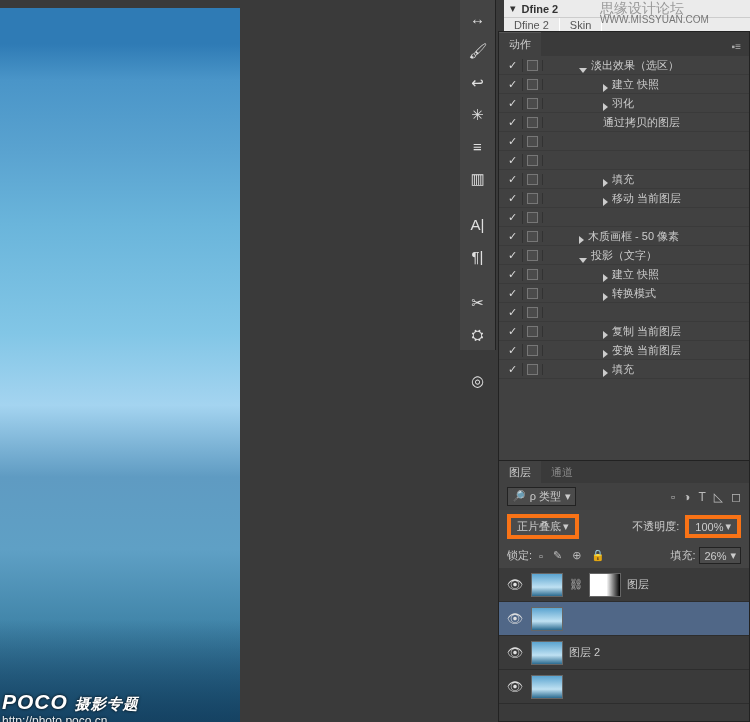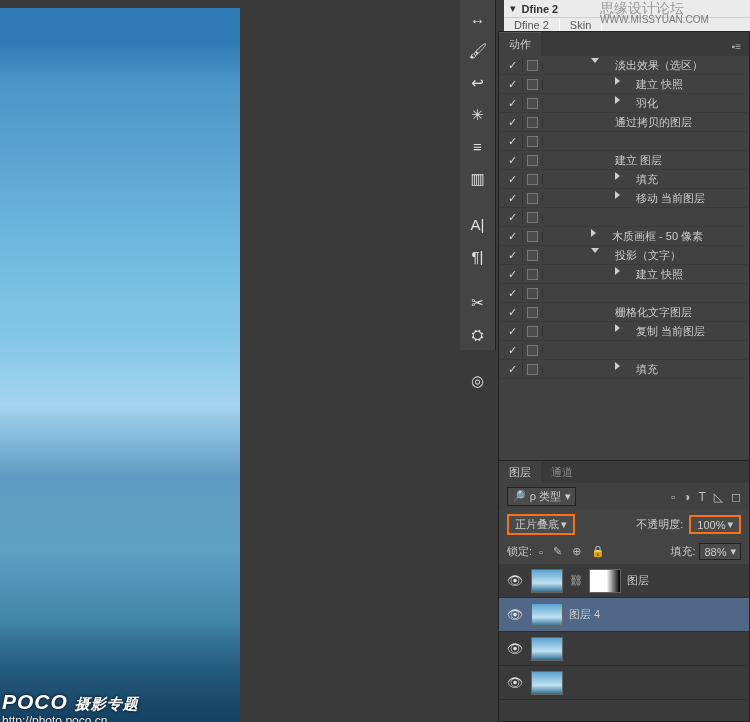--- a/index.html
+++ b/index.html
@@ -19,39 +19,39 @@
   
   .actions-panel { position:absolute; left:498px; top:31px; width:252px; height:501px; background:#414141; border:1px solid #222; display:flex; flex-direction:column; }
   .actions-header { height:24px; background:#3a3a3a; display:flex; align-items:flex-end; }
   .ah-tab { padding:4px 10px; background:#414141; color:#ccc; border-top:1px solid #555; }
   .ah-menu { margin-left:auto; padding:4px 8px; color:#aaa; font-size:10px; }
   .actions-body { flex:1; overflow:hidden; }
   .action-row { display:flex; align-items:center; height:19px; padding-left:4px; color:#ccc; border-bottom:1px solid #3a3a3a; }
   .col-check { width:20px; text-align:center; border-right:1px solid #323232; color:#ddd; }
   .col-toggle { width:20px; border-right:1px solid #323232; display:flex; align-items:center; justify-content:center; }
   .box-empty { width:11px; height:11px; border:1px solid #777; background:#4b4b4b; }
-  .col-indent { display:flex; align-items:flex-start; padding-left:4px; gap:16px; flex:1; }
+  .col-indent { display:flex; align-items:flex-end; padding-left:4px; gap:4px; flex:1; }
   .tri { display:inline-block; width:0; height:0; }
   .tri-right { border-top:4px solid transparent; border-bottom:4px solid transparent; border-left:5px solid #ccc; }
   .tri-down { border-left:4px solid transparent; border-right:4px solid transparent; border-top:5px solid #ccc; }
   .ind { display:inline-block; }
   .actions-footer { height:26px; background:#414141; border-top:1px solid #2d2d2d; display:flex; align-items:center; gap:18px; padding:0 12px; color:#888; font-size:12px; }
   .actions-footer span { cursor:pointer; }
   
   .layers-panel { position:absolute; left:498px; top:460px; width:252px; height:262px; background:#414141; border:1px solid #222; display:flex; flex-direction:column; }
   .lp-header { height:22px; background:#3a3a3a; display:flex; }
   .lp-tab { padding:4px 10px; color:#ccc; }
   .lp-tab.active { background:#414141; }
   .lp-tab.inactive { color:#888; }
   .lp-controls { padding:4px 8px; display:flex; align-items:center; gap:6px; }
   .lp-select { background:#4b4b4b; border:1px solid #222; color:#ccc; padding:1px 4px; font-size:11px; display:flex; align-items:center; gap:4px; }
   .lp-iconrow { display:flex; gap:8px; margin-left:auto; color:#bbb; font-size:12px; }
   .lp-iconrow span { cursor:pointer; }
   .lp-blend { padding:4px 8px; display:flex; align-items:center; background:#444; gap:6px; }
-  .lp-blend .field { background:#4b4b4b; border:2px solid #f97316; color:#ccc; padding:1px 6px; font-size:11px; display:flex; align-items:center; gap:2px; }
+  .lp-blend .field { background:#4b4b4b; border:4px solid #f97316; color:#ccc; padding:1px 6px; font-size:11px; display:flex; align-items:center; gap:2px; }
   .lp-lock { padding:4px 8px; display:flex; align-items:center; gap:4px; background:#444; font-size:11px; }
   .lp-lock-icon { color:#bbb; font-size:11px; padding:0 3px; cursor:pointer; }
   .layer-list { flex:1; overflow:hidden; background:#3a3a3a; }
   .layer-row { display:flex; align-items:center; height:34px; border-bottom:1px solid #2d2d2d; gap:6px; padding:0 6px; }
   .layer-row.selected { background:#506787; }
   .vis-col { width:20px; text-align:center; color:#e0e0e0; font-size:13px; cursor:pointer; }
   .thumb { width:32px; height:24px; border:1px solid #666; background:linear-gradient(180deg,#5ba4d0 0%,#bfe1f2 60%,#2c6b90 100%); }
   .mask-thumb { width:32px; height:24px; border:1px solid #666; background:linear-gradient(90deg,#fff 0%,#fff 55%,#000 100%); }
   .lname { color:#ccc; flex:1; }
   .watermark { position:absolute; left:2px; bottom:2px; color:#fff; font-size:21px; font-weight:bold; font-style:italic; text-shadow:0 0 3px #000; letter-spacing:1px; }
@@ -161,24 +161,20 @@
         <div class="col-check">✓</div>
         <div class="col-toggle">
           <div class="box-empty"></div>
         </div>
       </div>
       <div class="action-row">
         <div class="col-check">✓</div>
         <div class="col-toggle">
           <div class="box-empty"></div>
         </div>
-        <div class="col-indent">
-          <span class="ind" style="width: 52px;"></span>
-          <span>建立 图层</span>
-        </div>
       </div>
       <div class="action-row">
         <div class="col-check">✓</div>
         <div class="col-toggle">
           <div class="box-empty"></div>
         </div>
         <div class="col-indent">
           <span class="ind" style="width: 52px;"></span>
           <span class="tri tri-right"></span>
           <span>填充</span>
@@ -232,46 +228,52 @@
           <span class="ind" style="width: 52px;"></span>
           <span class="tri tri-right"></span>
           <span>建立 快照</span>
         </div>
       </div>
       <div class="action-row">
         <div class="col-check">✓</div>
         <div class="col-toggle">
           <div class="box-empty"></div>
         </div>
-      </div>
-      <div class="action-row">
-        <div class="col-check">✓</div>
-        <div class="col-toggle">
-          <div class="box-empty"></div>
-        </div>
-        <div class="col-indent">
-          <span class="ind" style="width: 52px;"></span>
-          <span>栅格化文字图层</span>
+        <div class="col-indent">
+          <span class="ind" style="width: 52px;"></span>
+          <span class="tri tri-right"></span>
+          <span>转换模式</span>
+        </div>
+      </div>
+      <div class="action-row">
+        <div class="col-check">✓</div>
+        <div class="col-toggle">
+          <div class="box-empty"></div>
         </div>
       </div>
       <div class="action-row">
         <div class="col-check">✓</div>
         <div class="col-toggle">
           <div class="box-empty"></div>
         </div>
         <div class="col-indent">
           <span class="ind" style="width: 52px;"></span>
           <span class="tri tri-right"></span>
           <span>复制 当前图层</span>
         </div>
       </div>
       <div class="action-row">
         <div class="col-check">✓</div>
         <div class="col-toggle">
           <div class="box-empty"></div>
+        </div>
+        <div class="col-indent">
+          <span class="ind" style="width: 52px;"></span>
+          <span class="tri tri-right"></span>
+          <span>变换 当前图层</span>
         </div>
       </div>
       <div class="action-row">
         <div class="col-check">✓</div>
         <div class="col-toggle">
           <div class="box-empty"></div>
         </div>
         <div class="col-indent">
           <span class="ind" style="width: 52px;"></span>
           <span class="tri tri-right"></span>
@@ -320,39 +322,39 @@
     </div>
   </div>
   <div class="lp-lock">
     <span>锁定:</span>
     <span class="lp-lock-icon">▫</span>
     <span class="lp-lock-icon">✎</span>
     <span class="lp-lock-icon">⊕</span>
     <span class="lp-lock-icon">🔒</span>
     <span style="margin-left:auto;">填充:</span>
     <div class="field lp-select" style="padding:1px 4px;">
-      <span>88%</span>
+      <span>26%</span>
       <span>▾</span>
     </div>
   </div>
   <div class="layer-list" id="layer-list">
       <div class="layer-row">
         <div class="vis-col">👁</div>
         <div class="thumb"></div>
         <span style="color: rgb(187, 187, 187);">⛓</span>
         <div class="mask-thumb"></div>
         <div class="lname">图层</div>
       </div>
       <div class="layer-row selected">
         <div class="vis-col">👁</div>
         <div class="thumb"></div>
-        <div class="lname">图层 4</div>
       </div>
       <div class="layer-row">
         <div class="vis-col">👁</div>
         <div class="thumb"></div>
+        <div class="lname">图层 2</div>
       </div>
       <div class="layer-row">
         <div class="vis-col">👁</div>
         <div class="thumb"></div>
       </div>
     </div>
 </div>
 
 </body></html>

